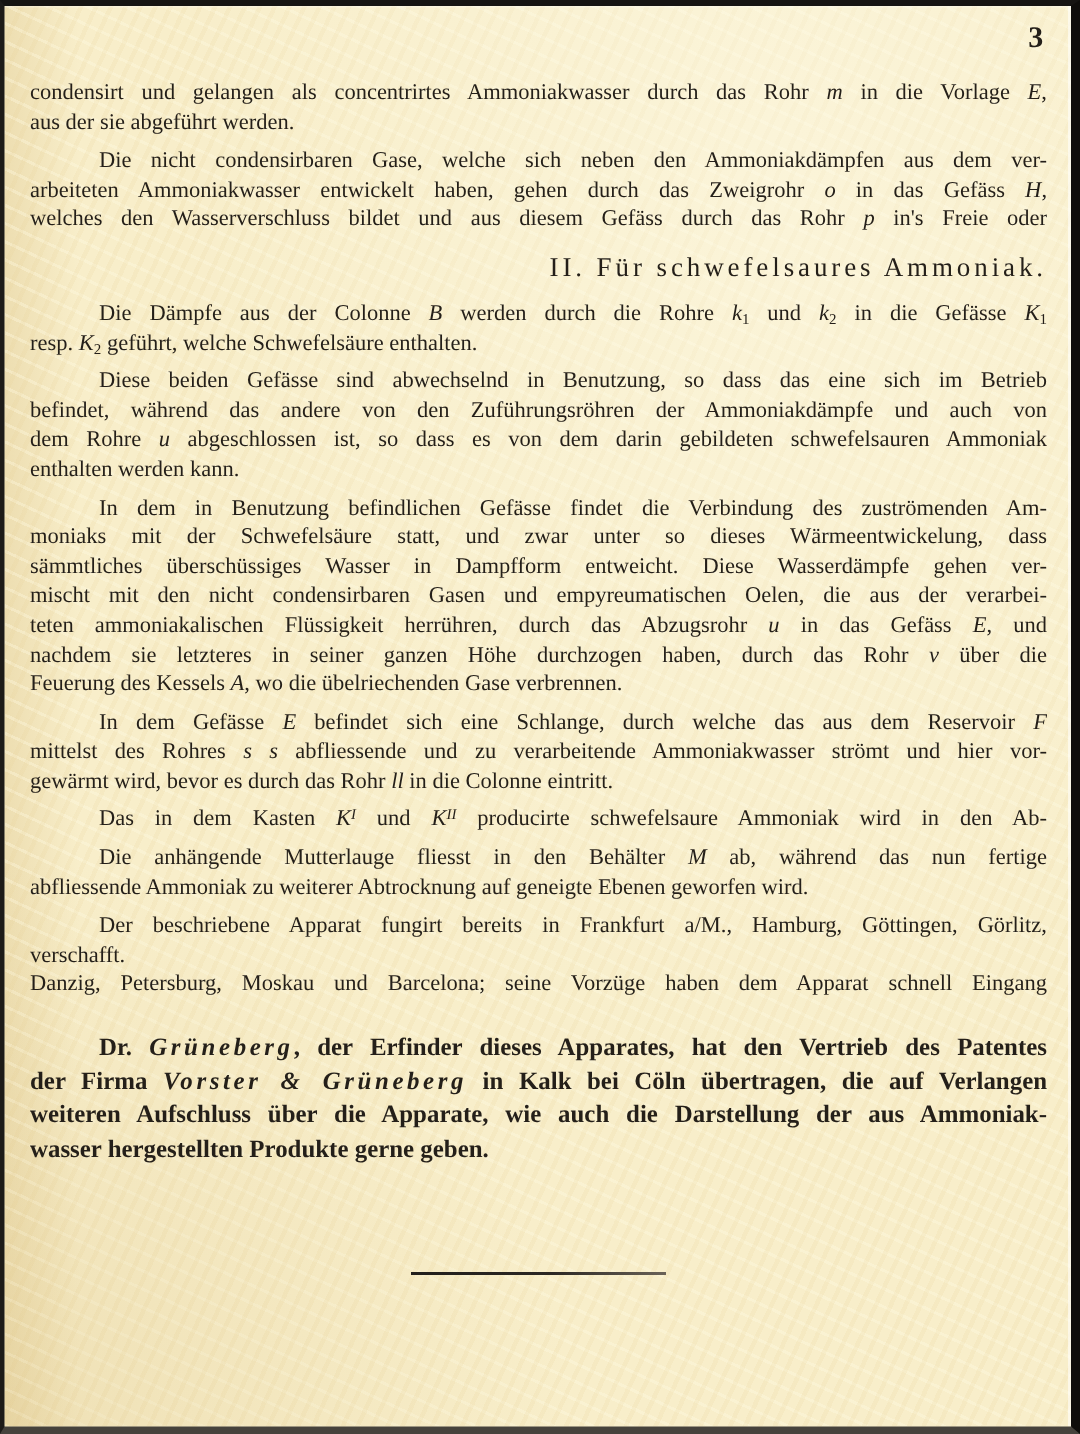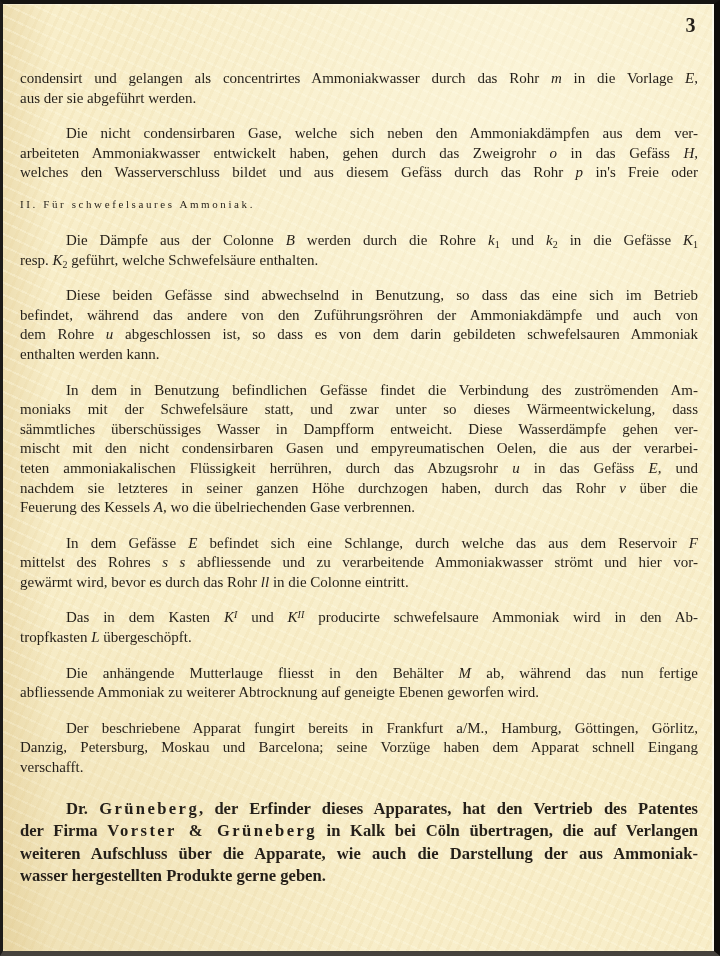--- a/index.html
+++ b/index.html
@@ -20,35 +20,35 @@
     border-bottom:5px solid #46423c;
     box-shadow: inset -2px 0 0 rgba(255,255,255,.55), inset 0 1px 0 rgba(255,255,255,.3);
     font-family:"Liberation Serif","DejaVu Serif",serif;
     color:#241f19;
   }
   .page-number{
     position:absolute; top:10px; right:18px;
     font-size:20px; font-weight:700; letter-spacing:.5px;
   }
   .content{ padding:49px 16px 0 17px; }
-  .para{ margin:16px 0 6px 0; }
+  .para{ margin:0 0 6px 0; }
   .line{
     font-size:15px; line-height:19.6px; height:19.6px; overflow:hidden;
     text-align:justify; text-align-last:justify; text-justify:inter-word;
   }
   .line.last{ text-align-last:left; }
   .line.indent{ text-indent:46px; }
   .heading{
-    margin:10px 0 11px 0; text-align:left;
-    font-size:11px; line-height:22px; letter-spacing:2.6px;
+    margin:10px 0 11px 0; text-align:right;
+    font-size:18px; line-height:22px; letter-spacing:2.6px;
     white-space:nowrap;
   }
   .para.bold{ margin-top:20px; font-weight:700; margin-bottom:0; }
   .para.bold .line{ font-size:16.6px; line-height:22.6px; height:22.6px; }
-  .sp{ letter-spacing:2.4px; }
+  .sp{ letter-spacing:2.4px;font-style:italic; }
   i{ font-style:italic; }
   sub{ font-size:10px; vertical-align:-3px; line-height:0; }
   sup{ font-size:10px; vertical-align:4px; line-height:0; }
   .end-rule{
     width:170px; height:2px; margin:71px auto 0 auto;
     background:linear-gradient(90deg,#221f1b 0%,#2b2723 55%,#6a6257 100%);
   }
 </style>
 </head>
 <body>
@@ -85,30 +85,29 @@
         <div class="line">nachdem sie letzteres in seiner ganzen Höhe durchzogen haben, durch das Rohr <i>v</i> über die</div>
         <div class="line last">Feuerung des Kessels <i>A</i>, wo die übelriechenden Gase verbrennen.</div>
       </div>
       <div class="para">
         <div class="line indent">In dem Gefässe <i>E</i> befindet sich eine Schlange, durch welche das aus dem Reservoir <i>F</i></div>
         <div class="line">mittelst des Rohres <i>s s</i> abfliessende und zu verarbeitende Ammoniakwasser strömt und hier vor-</div>
         <div class="line last">gewärmt wird, bevor es durch das Rohr <i>ll</i> in die Colonne eintritt.</div>
       </div>
       <div class="para">
         <div class="line indent">Das in dem Kasten <i>K</i><sup><i>I</i></sup> und <i>K</i><sup><i>II</i></sup> producirte schwefelsaure Ammoniak wird in den Ab-</div>
-        <div class="line last">tropfkasten <i>L</i> übergeschöpft.</div>
       </div>
       <div class="para">
         <div class="line indent">Die anhängende Mutterlauge fliesst in den Behälter <i>M</i> ab, während das nun fertige</div>
         <div class="line last">abfliessende Ammoniak zu weiterer Abtrocknung auf geneigte Ebenen geworfen wird.</div>
       </div>
       <div class="para">
         <div class="line indent">Der beschriebene Apparat fungirt bereits in Frankfurt a/M., Hamburg, Göttingen, Görlitz,</div>
+        <div class="line last">verschafft.</div>
         <div class="line">Danzig, Petersburg, Moskau und Barcelona; seine Vorzüge haben dem Apparat schnell Eingang</div>
-        <div class="line last">verschafft.</div>
       </div>
       <div class="para bold">
         <div class="line indent">Dr. <span class="sp">Grüneberg</span>, der Erfinder dieses Apparates, hat den Vertrieb des Patentes</div>
         <div class="line">der Firma <span class="sp">Vorster &amp; Grüneberg</span> in Kalk bei Cöln übertragen, die auf Verlangen</div>
         <div class="line">weiteren Aufschluss über die Apparate, wie auch die Darstellung der aus Ammoniak-</div>
         <div class="line last">wasser hergestellten Produkte gerne geben.</div>
       </div>
     </div>
   <div class="end-rule"></div>
 </div>

